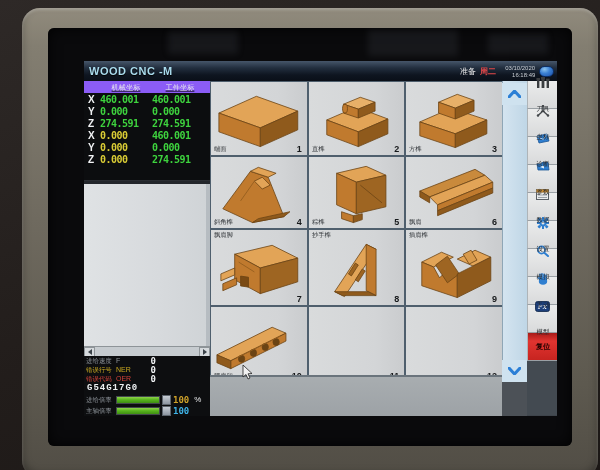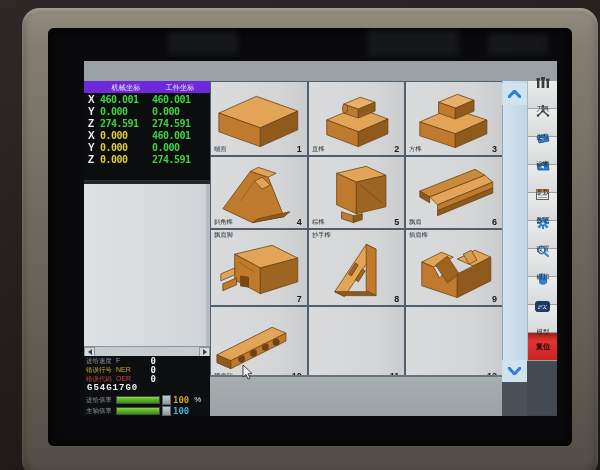--- a/index.html
+++ b/index.html
@@ -36,21 +36,21 @@
   .datetime span { color:#c9ced4; font-size:7px; transform:scale(.85); transform-origin:right center;}
   .winicon { width:15px; height:11px; border-radius:6px;
     background:radial-gradient(ellipse at 35% 25%, #8cc4ee 0%, #3a7fd2 45%, #1b4fa8 100%);
     border:1px solid #0d2f66; }
 
   
   .leftpanel { position:absolute; left:0; top:20px; width:126px; height:335px; background:#101113; }
   .coords { position:absolute; left:0; top:0; width:126px; height:100px; background:#0c0d0f;
     border-bottom:1px solid #2b2e33; }
   .crow { display:grid; grid-template-columns:16px 52px 56px; height:12px; align-items:center; }
-  .chead { background:#6d28d9; }
+  .chead { background:#8b5cf6;text-decoration:underline; }
   .chead span { color:#e7e9ec; font-size:8px; text-align:center; transform:scale(.9); }
   .axis { color:#f2f3f5; font-weight:bold; font-size:10px; padding-left:4px; }
   .cval { font-family:"DejaVu Sans Mono", monospace; font-weight:bold; font-size:10px;
     text-align:left; letter-spacing:-0.5px; }
   .green { color:#3ed33e; } .yellow { color:#d9cb35; }
 
   
   .editor { position:absolute; left:0; top:100px; width:126px; height:165px;
     background:linear-gradient(90deg,#dfe2e4 0%,#d7dadd 60%,#cfd3d6 100%); border-top:3px solid #23262b; }
   .prognum { color:#2b43c4; font-weight:bold; font-size:8px; padding:3px 0 0 4px; display:block;}
@@ -124,20 +124,32 @@
 <div class="photo">
  <div class="bezel">
   <div class="screen">
    <div class="refl r1"></div>
    <div class="refl r2"></div>
    <div class="refl r3"></div>
    <div class="refl r4"></div>
 
    <div class="ui">
 
+    <div class="topbar">
+      <span class="title">WOOD CNC -M</span>
+      <div class="topright">
+        <span class="ready">准备</span>
+        <span class="weekday">周二</span>
+        <div class="datetime">
+          <span>03/10/2020</span>
+          <span>16:18:49</span>
+        </div>
+        <div class="winicon"></div>
+      </div>
+    </div>
 
     <div class="leftpanel">
       <div class="coords">
         <div class="crow chead">
           <span></span>
           <span>机械坐标</span>
           <span>工件坐标</span>
         </div>
         <div class="crow">
           <span class="axis">X</span>

